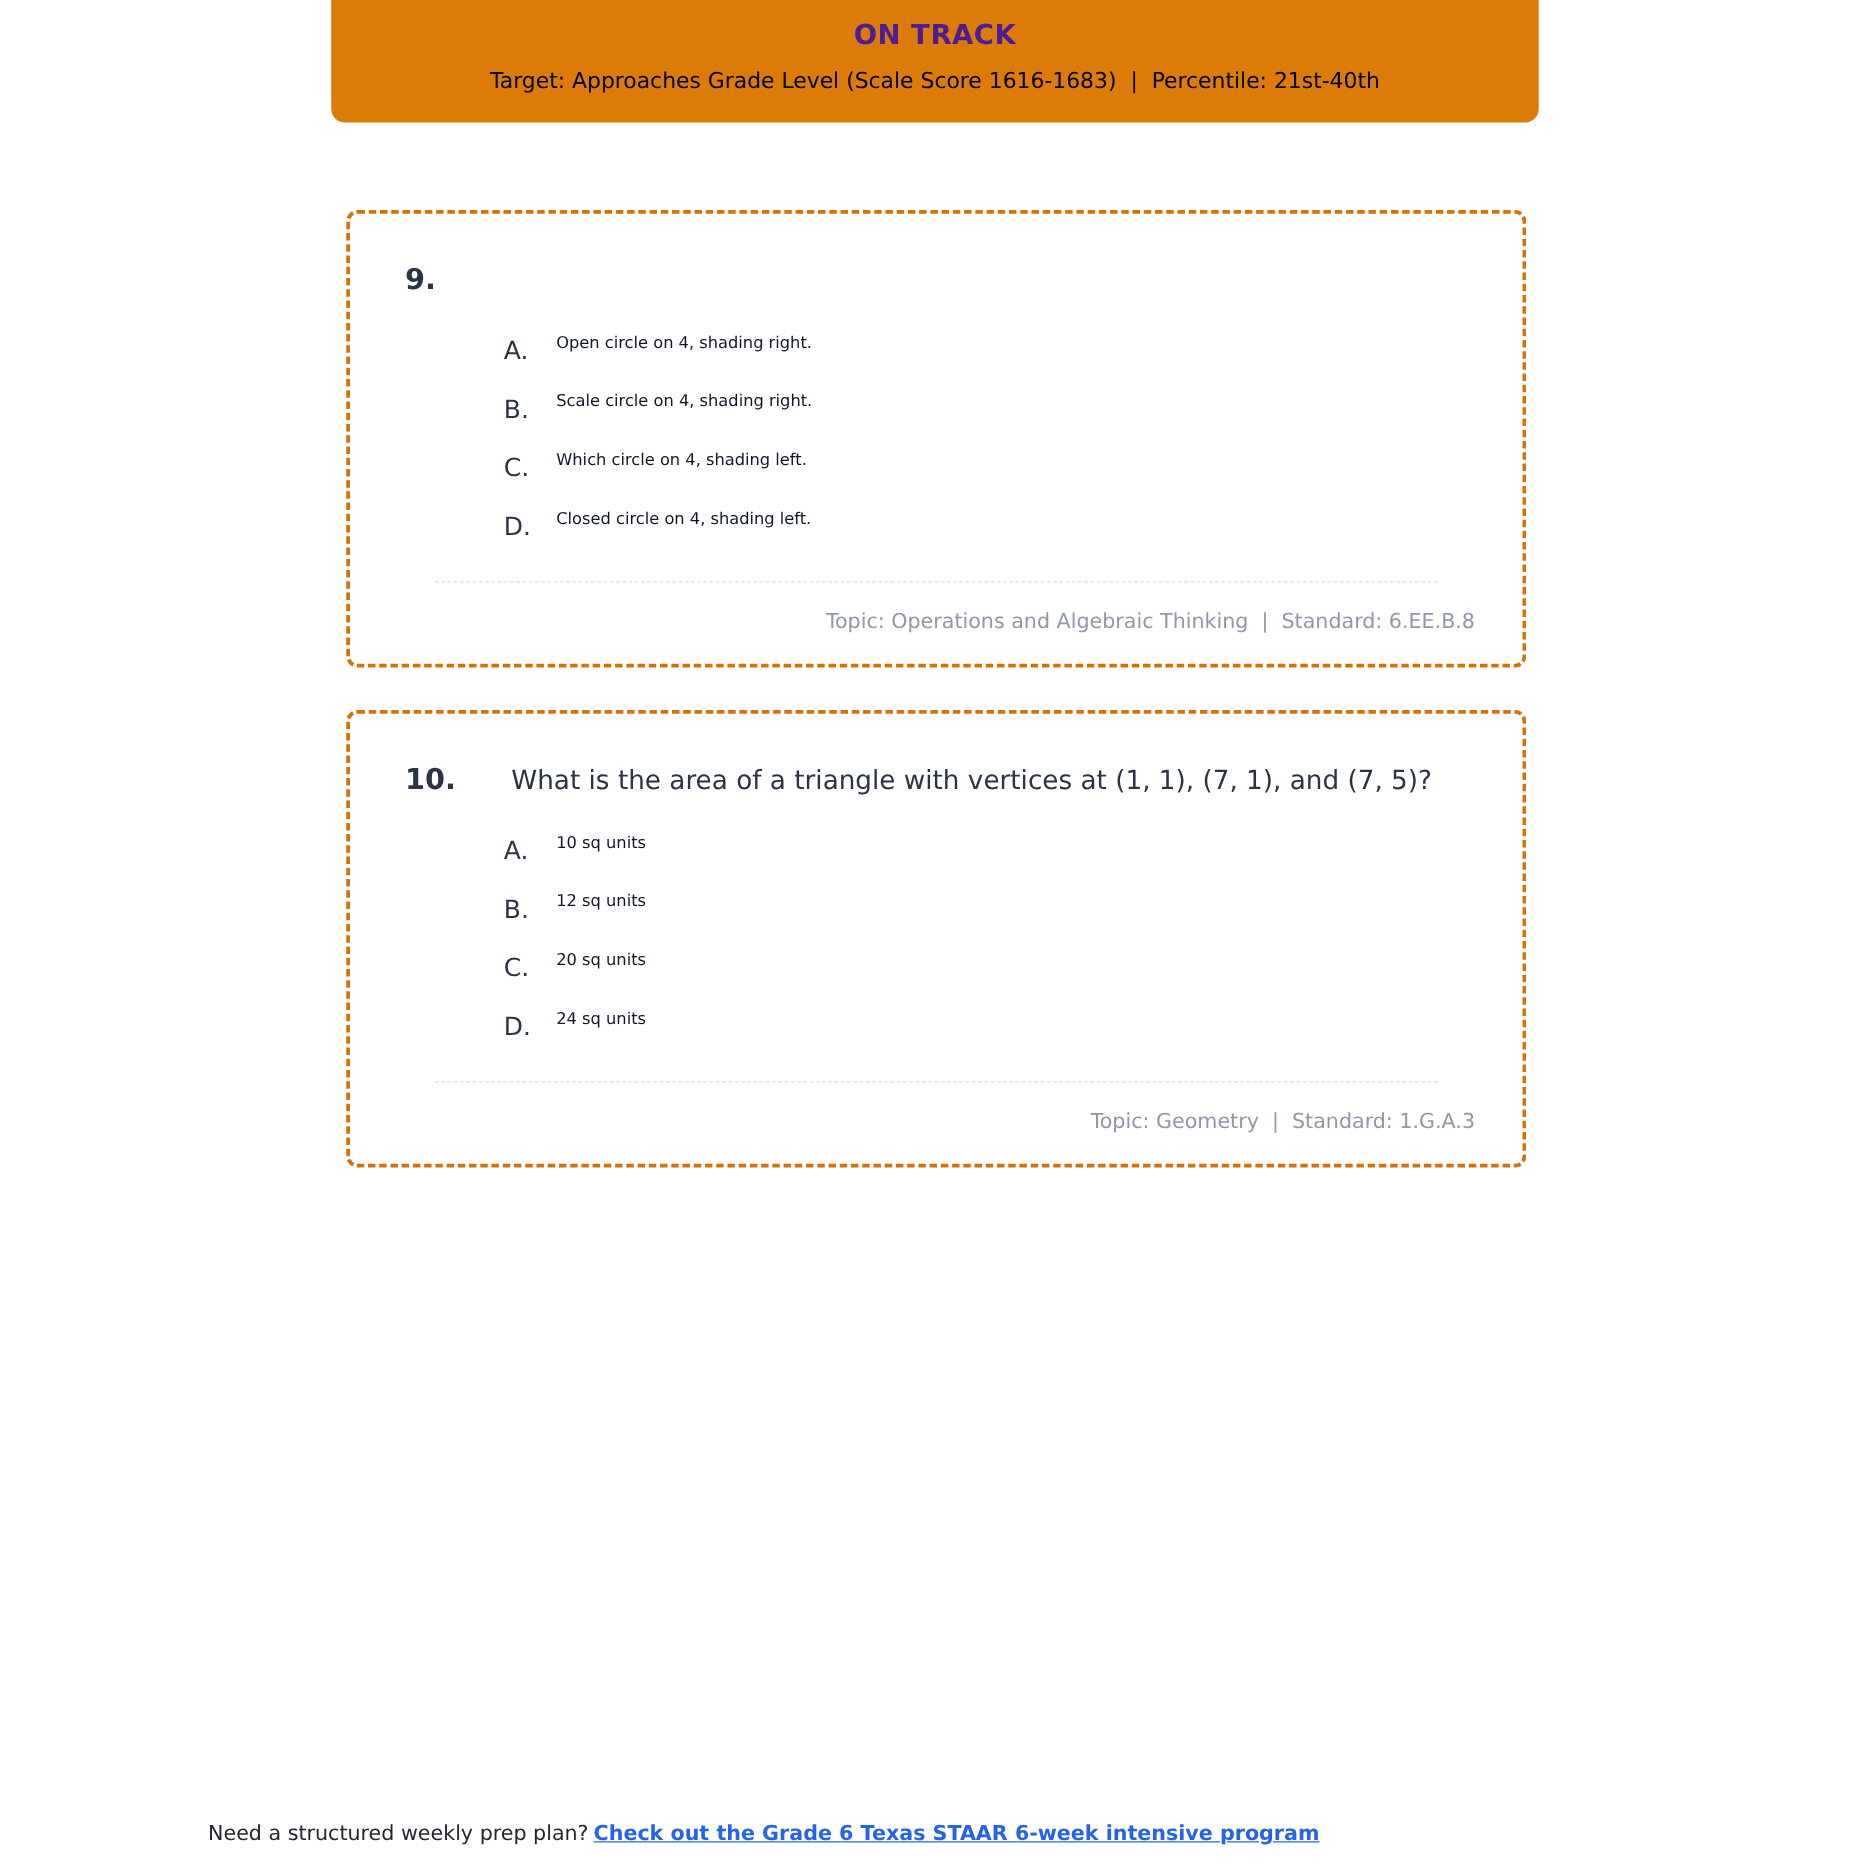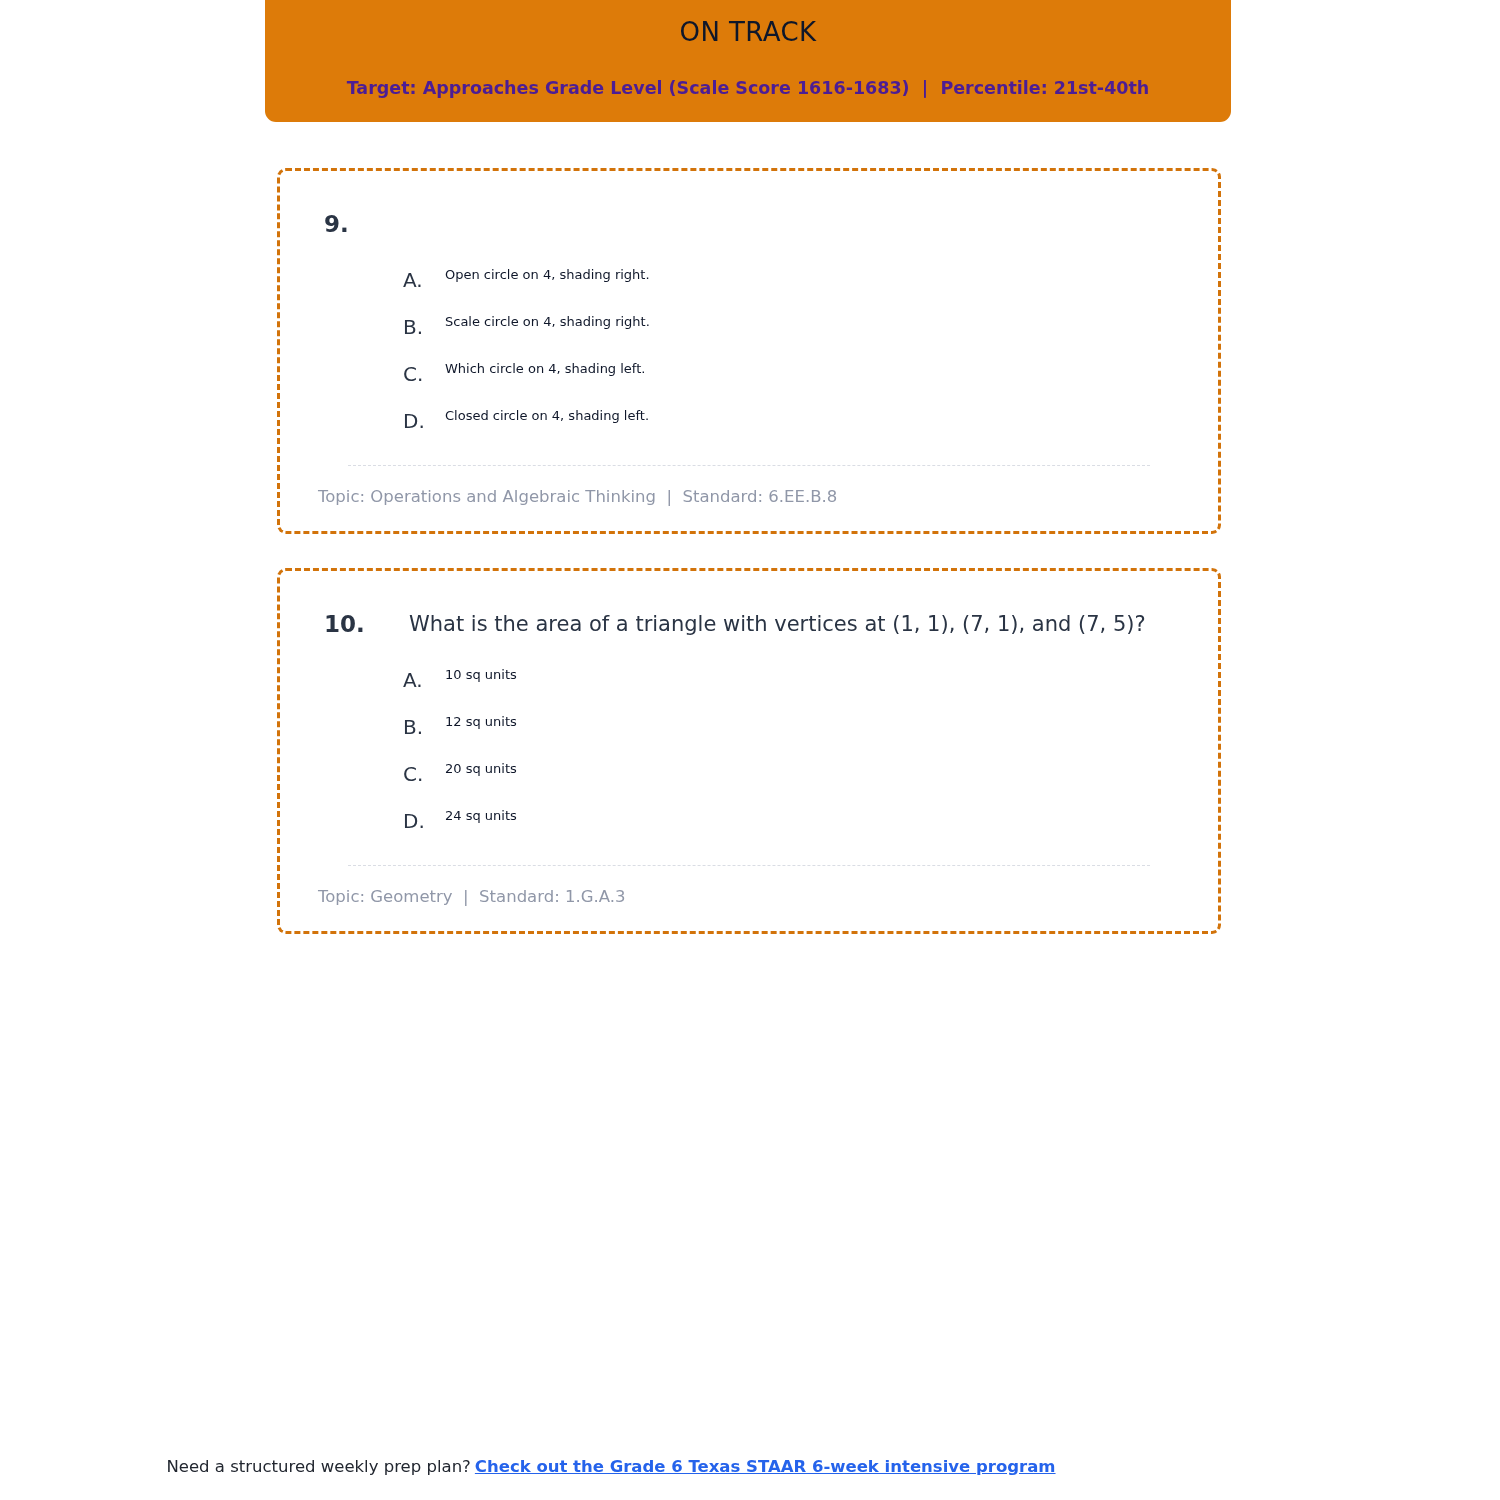--- a/index.html
+++ b/index.html
@@ -23,32 +23,32 @@
     position: absolute;
     left: 265px;
     top: 0px;
     width: 966px;
     padding: 14px 20px 20px 20px;
     background: #DD7B09;
     border-radius: 0 0 11px 11px;
     text-align: center;
   }
   .status-title {
-    color: #0f172a;
-    font-size: 26px;
-    font-weight: normal;
+    color: #4c1d95;
+    font-size: 22px;
+    font-weight: bold;
     letter-spacing: 0.4px;
     line-height: 1.4;
   }
   .status-sub {
-    color: #4c1d95;
+    color: #000000;
     font-size: 17.5px;
-    font-weight: bold;
-    line-height: 1.5;
-    margin-top: 25px;
+    font-weight: normal;
+    line-height: 1.5;
+    margin-top: 7px;
     white-space: pre;
   }
 
   
   .question-card {
     position: absolute;
     left: 277px;
     width: 944px;
     background: #ffffff;
     border: 3px dashed #D2730A;
@@ -103,21 +103,21 @@
     line-height: 1.5;
   }
 
   .meta-divider {
     margin: 29px 30px 0 30px;
     border-top: 1px dashed #DADDE4;
     height: 0;
   }
   .q-meta {
     margin-top: 19px;
-    text-align: left;
+    text-align: right;
     color: #9097A8;
     font-size: 16.5px;
     line-height: 1.5;
     white-space: pre;
   }
 
   
   .footer {
     position: absolute;
     left: 0;

